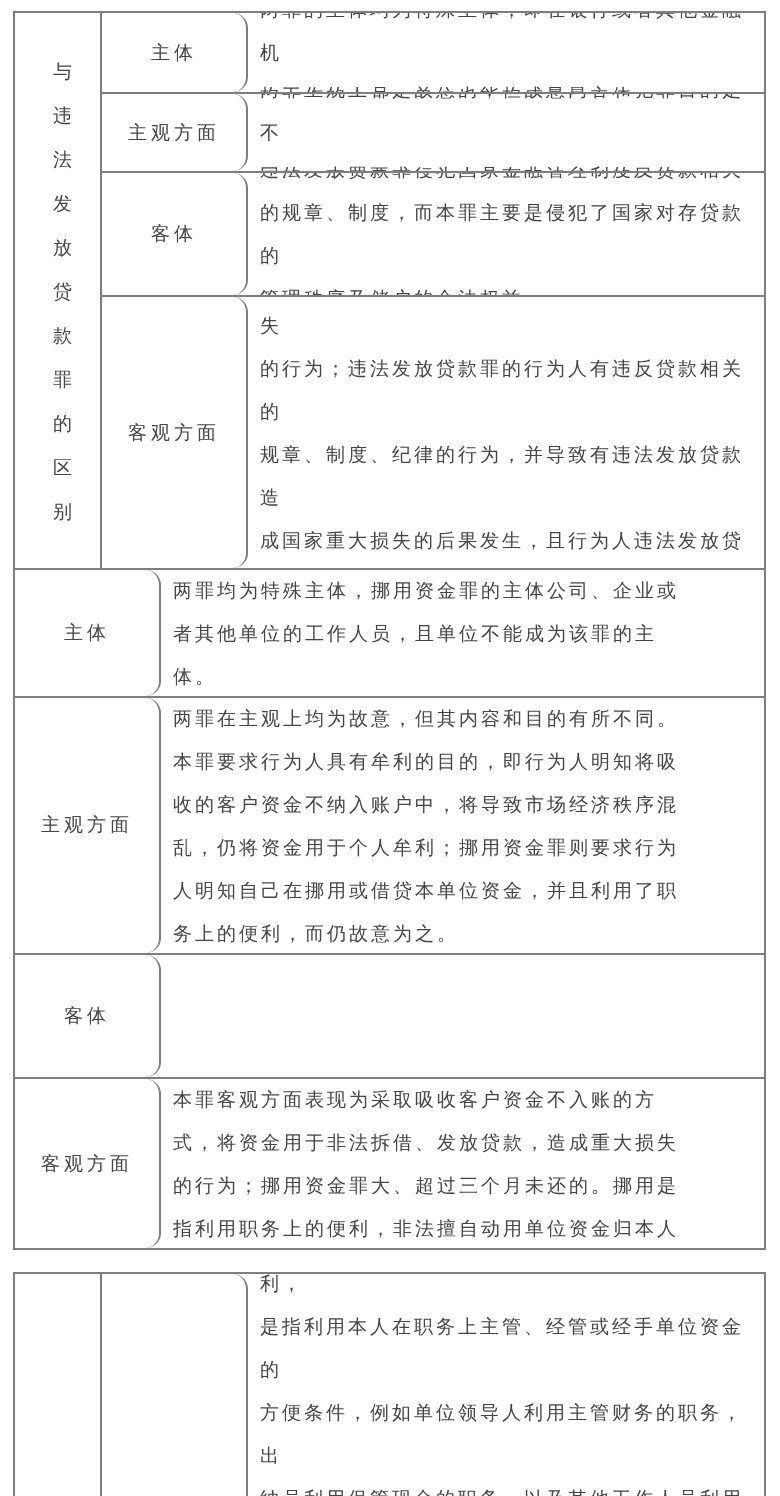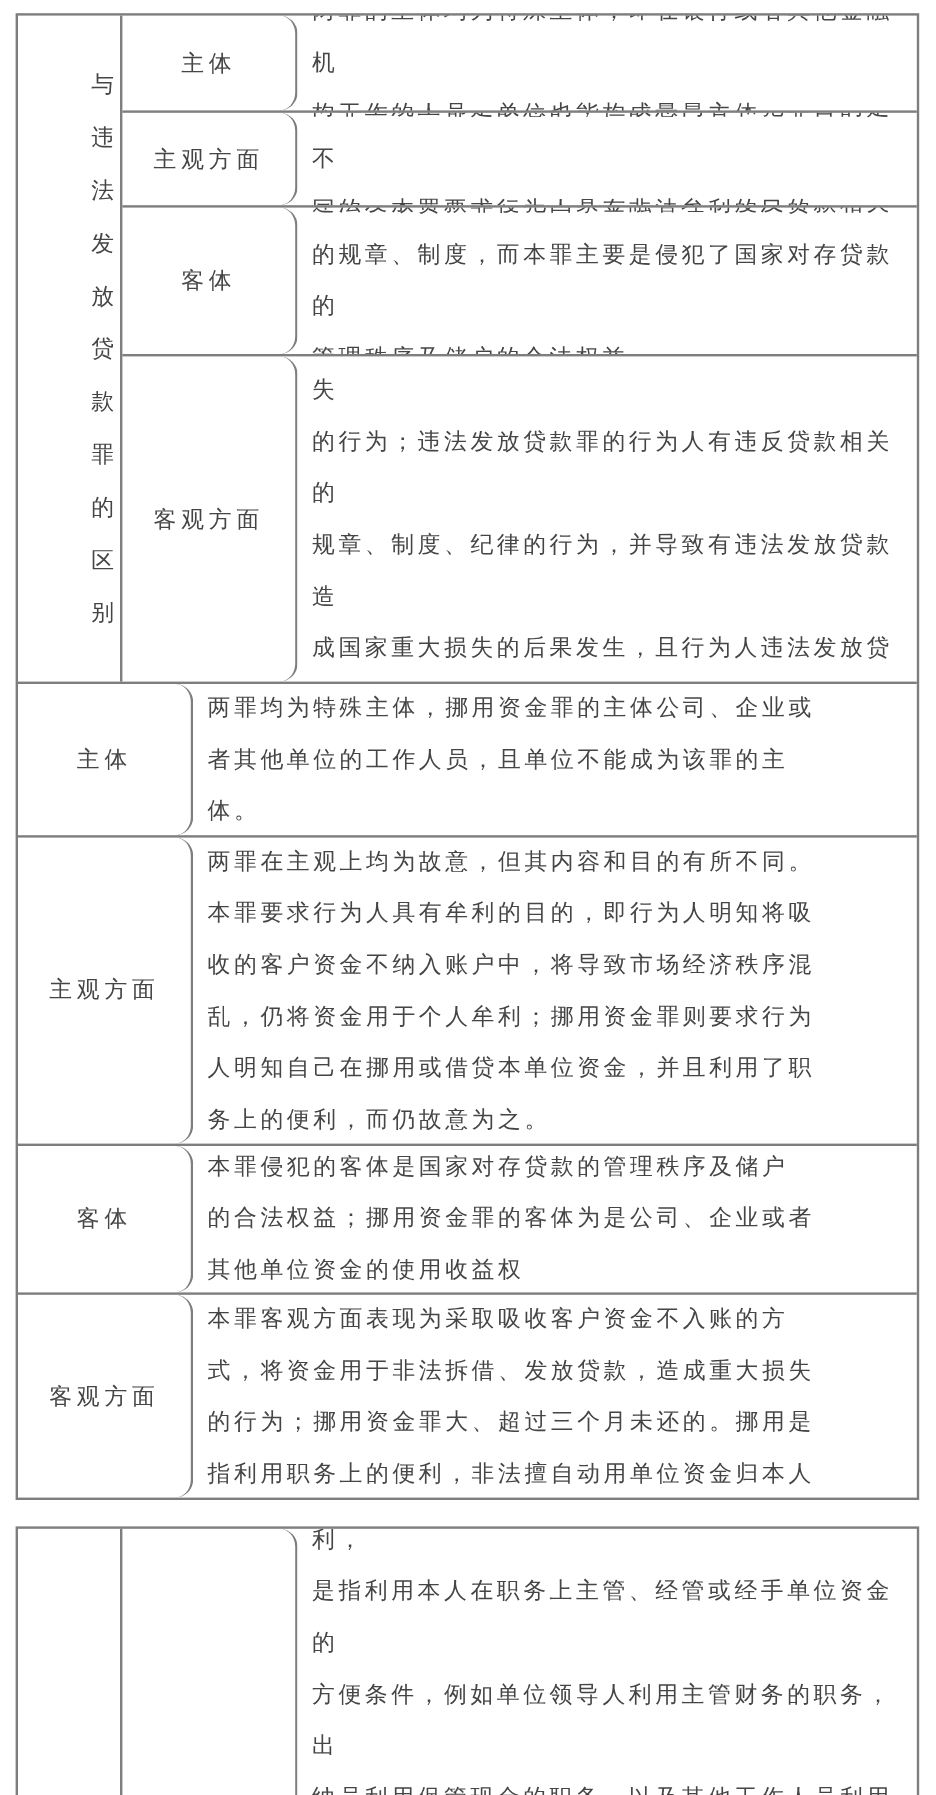--- a/index.html
+++ b/index.html
@@ -28,21 +28,21 @@
   }
   .section.divided { border-bottom: 2px solid #7e7e7e; }
   .cat-cell {
     width: 87px;
     flex: 0 0 87px;
     border-right: 2px solid #7e7e7e;
     box-sizing: border-box;
     display: flex;
     align-items: center;
     justify-content: center;
-    text-align: right;
+    text-align: left;
     font-size: 19px;
     letter-spacing: 5px;
     line-height: 44px;
     white-space: pre-line;
     padding-left: 38px;
   }
   .rows { flex: 1 1 auto; display: flex; flex-direction: column; min-width: 0; }
   .row {
     display: flex;
     box-sizing: border-box;
@@ -155,25 +155,20 @@
             <div class="content-text">两罪在主观上均为故意，但其内容和目的有所不同。
 本罪要求行为人具有牟利的目的，即行为人明知将吸
 收的客户资金不纳入账户中，将导致市场经济秩序混
 乱，仍将资金用于个人牟利；挪用资金罪则要求行为
 人明知自己在挪用或借贷本单位资金，并且利用了职
 务上的便利，而仍故意为之。</div>
           </div>
         </div>
         <div class="row h125">
           <div class="label-cell">客体</div>
-          <div class="content-cell">
-            <div class="content-text">本罪侵犯的客体是国家对存贷款的管理秩序及储户
-的合法权益；挪用资金罪的客体为是公司、企业或者
-其他单位资金的使用收益权</div>
-          </div>
         </div>
         <div class="row h170">
           <div class="label-cell">客观方面</div>
           <div class="content-cell">
             <div class="content-text">本罪客观方面表现为采取吸收客户资金不入账的方
 式，将资金用于非法拆借、发放贷款，造成重大损失
 的行为；挪用资金罪大、超过三个月未还的。挪用是
 指利用职务上的便利，非法擅自动用单位资金归本人</div>
           </div>
         </div>

